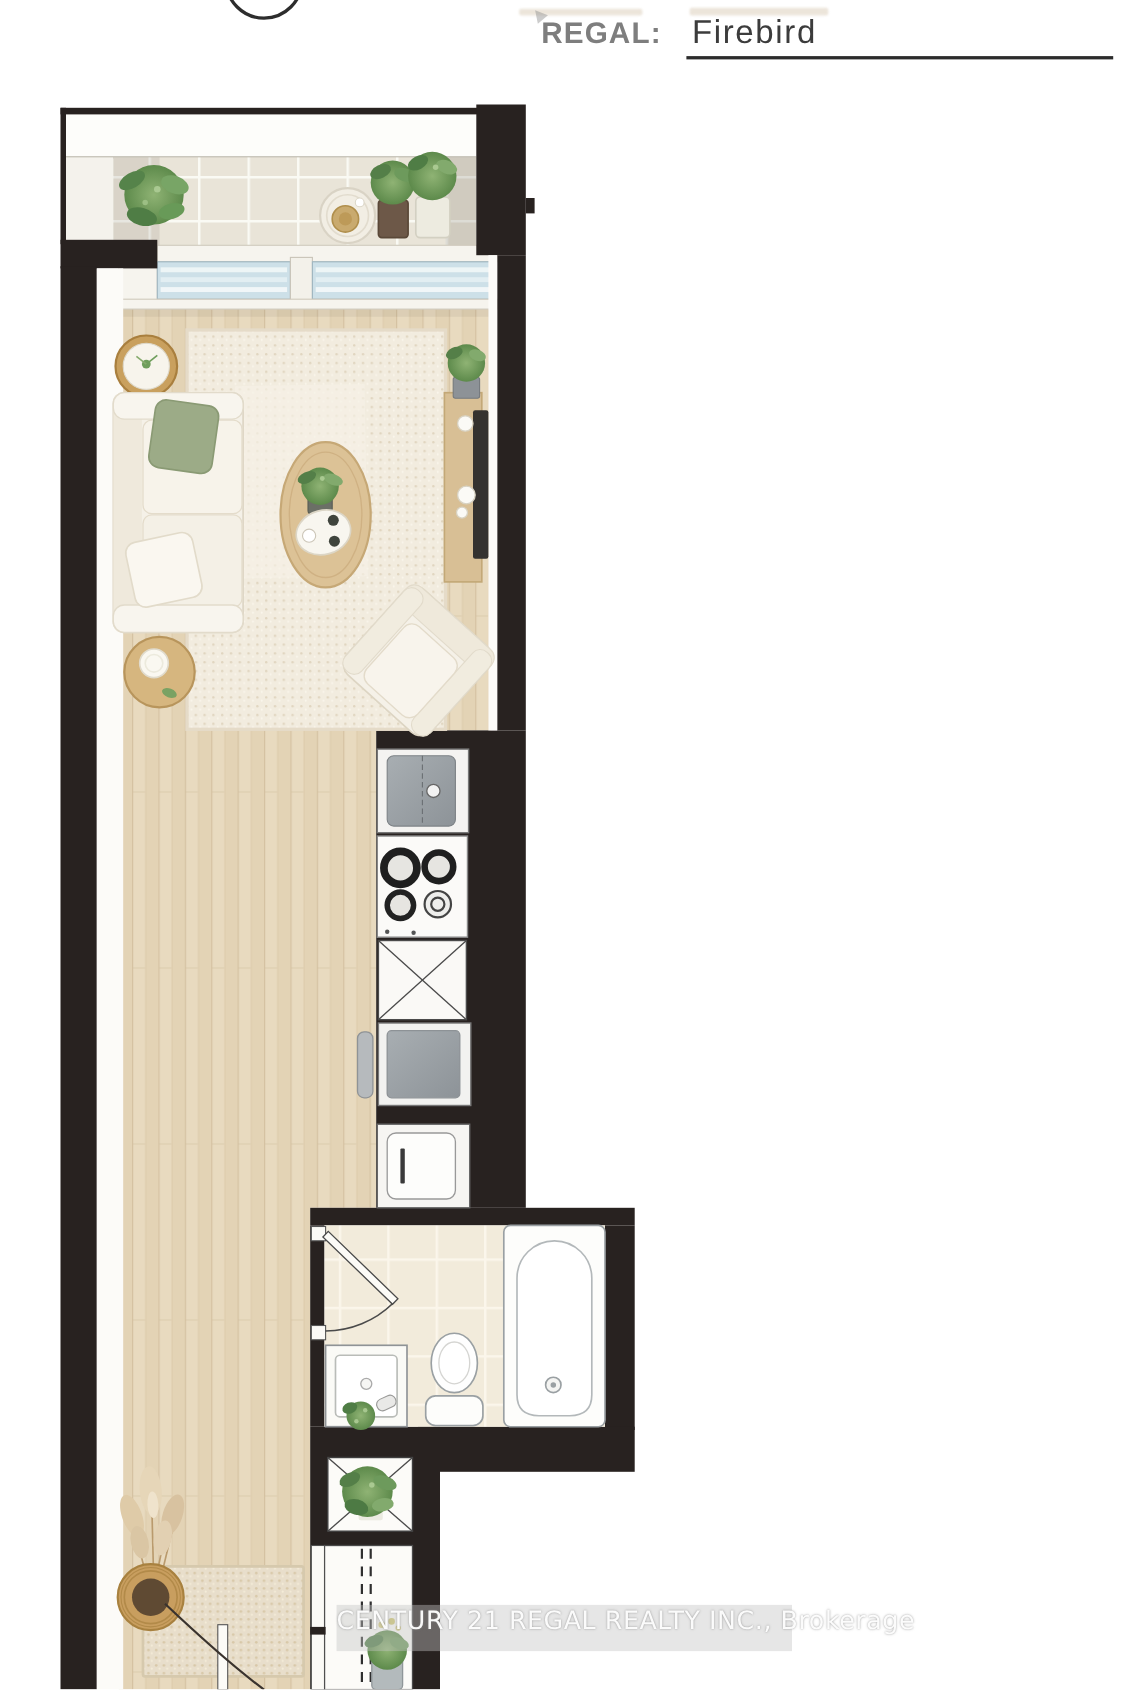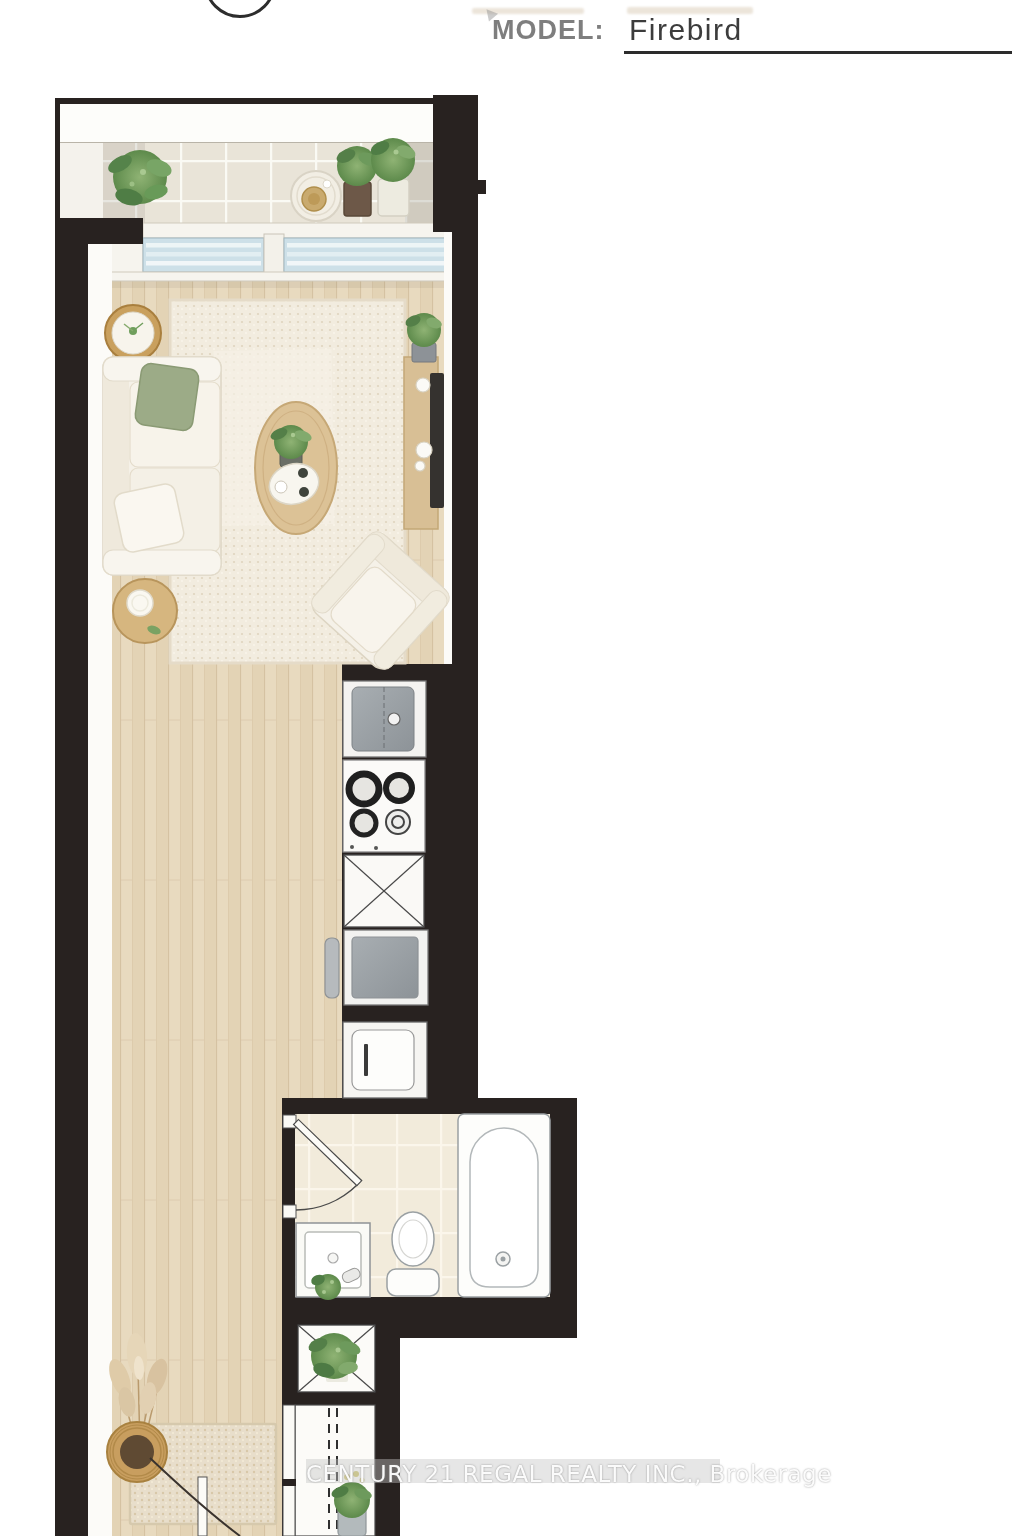--- a/index.html
+++ b/index.html
@@ -26,39 +26,39 @@
   }
   .model-value{
     left:629px;top:13px;font-size:30px;font-weight:500;color:#3c3c3c;
     letter-spacing:1.5px;white-space:nowrap;text-align:center;
   }
   .model-underline{
     left:624px;top:51px;width:388px;height:3px;background:#2c2c2c;
   }
   .plan-svg{left:0;top:0;}
   .watermark{
-    left:306px;top:1459px;width:414px;height:24px;
+    left:306px;top:1459px;width:414px;height:42px;
     background:rgba(196,196,196,.42);
     color:rgba(255,255,255,.95);
     font-family:"DejaVu Sans",sans-serif;
     font-size:23px;line-height:31px;letter-spacing:.5px;
     text-align:center;white-space:nowrap;
     text-shadow:0 0 2px rgba(130,130,130,.85);
   }
 </style>
 </head>
 <body>
 
 <div>
 
   <div class="abs logo-arc"></div>
   <div class="abs remnant remnant1"></div>
   <div class="abs remnant remnant2"></div>
   <div class="abs cursor-artifact"></div>
-  <div class="abs model-label">MODEL:</div>
+  <div class="abs model-label">REGAL:</div>
   <div class="abs model-value">Firebird</div>
   <div class="abs model-underline"></div>
 
   <svg class="abs plan-svg" width="1024" height="1536" viewBox="0 0 1024 1536" xmlns="http://www.w3.org/2000/svg">
     <defs>
       <pattern id="wood" width="24" height="160" patternUnits="userSpaceOnUse">
         <rect width="24" height="160" fill="#e8dabf"></rect>
         <rect x="12" width="12" height="160" fill="#e3d3b5"></rect>
         <line x1="0.5" y1="0" x2="0.5" y2="160" stroke="#d5c2a2" stroke-width="1.2"></line>
         <line x1="12.5" y1="0" x2="12.5" y2="160" stroke="#dcc9aa" stroke-width="0.8"></line>

